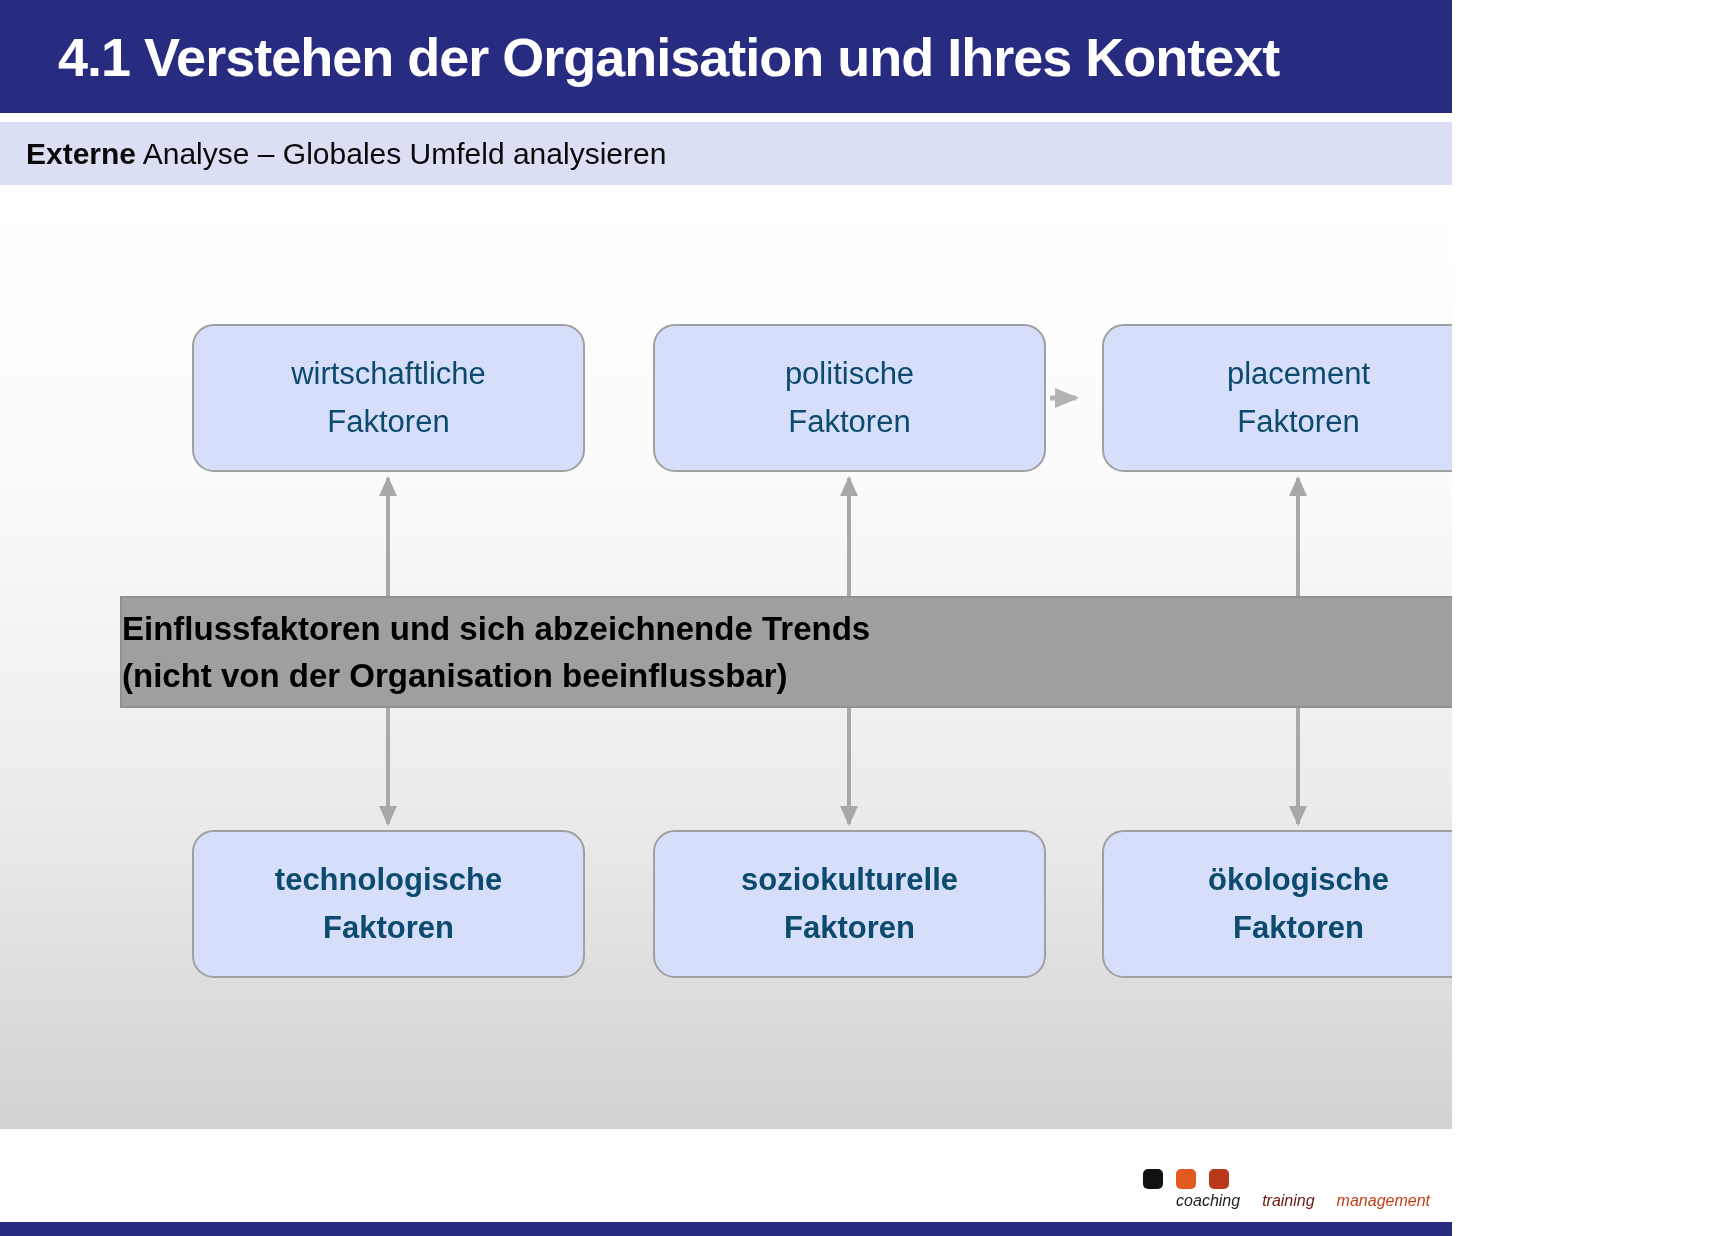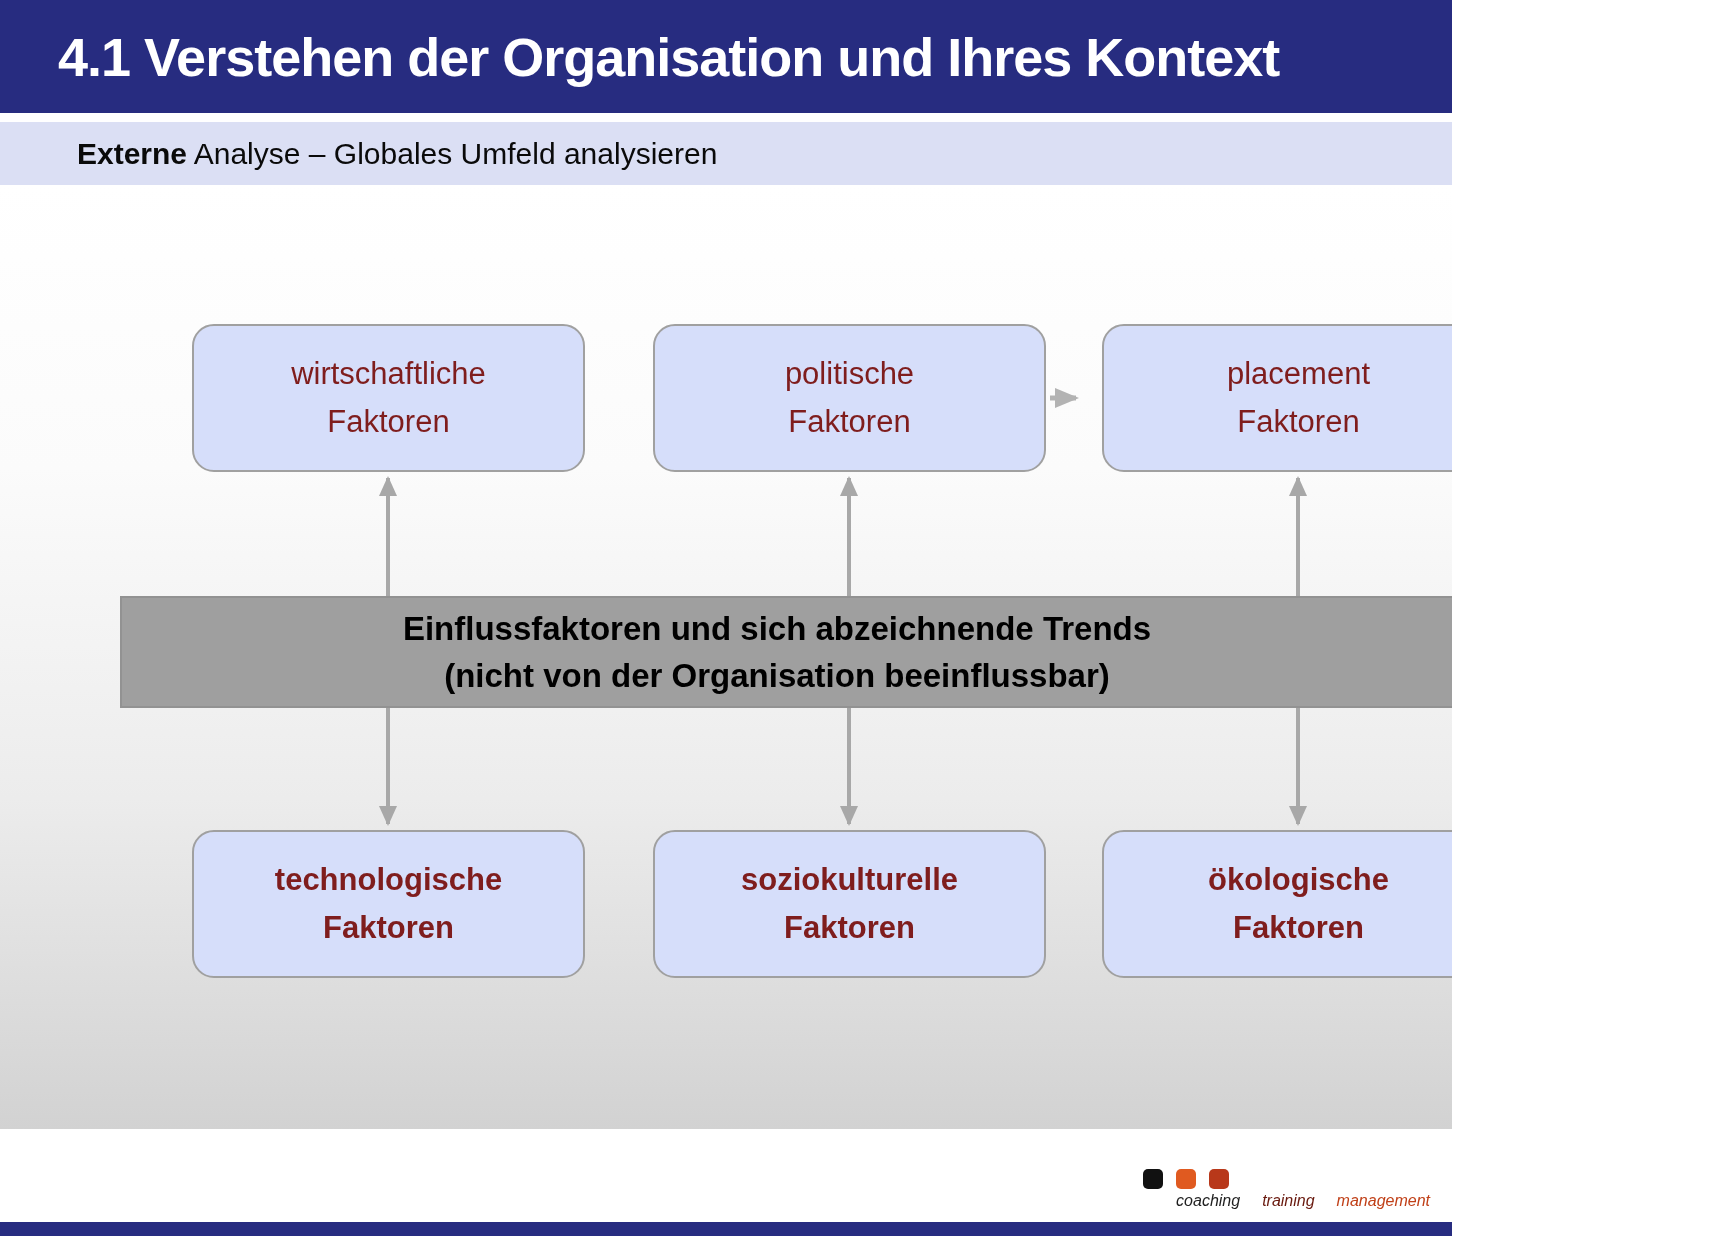--- a/index.html
+++ b/index.html
@@ -14,44 +14,44 @@
   }
   .title-bar h1{
     margin:0;padding-left:58px;color:#ffffff;font-size:54px;font-weight:bold;
     letter-spacing:-1px;white-space:nowrap;
   }
   .subtitle-bar{
     position:absolute;left:0;top:122px;width:1720px;height:63px;
     background:#dbdff4;display:flex;align-items:center;
   }
   .subtitle-bar .sub{
-    padding-left:77px;font-size:30px;color:#0a0a0a;white-space:pre;
+    padding-left:26px;font-size:30px;color:#0a0a0a;white-space:pre;
   }
   .subtitle-bar .sub b{font-weight:bold;}
   
   .content{
     position:absolute;left:0;top:185px;width:1720px;height:944px;
     background:linear-gradient(180deg,#ffffff 0%,#fbfbfb 30%,#ececec 65%,#d2d2d2 100%);
   }
   .arrow-layer{position:absolute;left:0;top:0;width:1720px;height:1236px;z-index:1;pointer-events:none;}
   .band{
     position:absolute;left:120px;top:596px;width:1451px;height:112px;
     background:#9f9f9f;border:2px solid #929292;box-sizing:border-box;z-index:2;
   }
   .band-text{
-    width:1310px;text-align:center;padding-top:7px;
+    width:1310px;padding-top:7px;
     font-size:33px;font-weight:bold;color:#000;line-height:47px;
   }
   .factor-box{
     position:absolute;width:393px;height:148px;box-sizing:border-box;
     background:#d6defa;border:2.5px solid #a0a0a0;border-radius:22px;
     display:flex;align-items:center;justify-content:center;z-index:3;
   }
   .factor-box .lbl{
-    font-size:31px;color:#7f1d1d;text-align:center;line-height:48px;white-space:pre-line;
+    font-size:31px;color:#0c4a6e;text-align:center;line-height:48px;white-space:pre-line;
   }
   .row1{top:324px;} .row2{top:830px;font-weight:bold;}
   .c1{left:192px;} .c2{left:653px;} .c3{left:1102px;}
   
   .logo{position:absolute;right:22px;bottom:26px;z-index:4;}
   .logo .brand-row{display:flex;align-items:center;gap:13px;}
   .sq{width:20px;height:20px;border-radius:5px;display:inline-block;}
   .sq-black{background:#111111;}
   .sq-orange{background:#e05a20;}
   .sq-red{background:#b8381a;}

